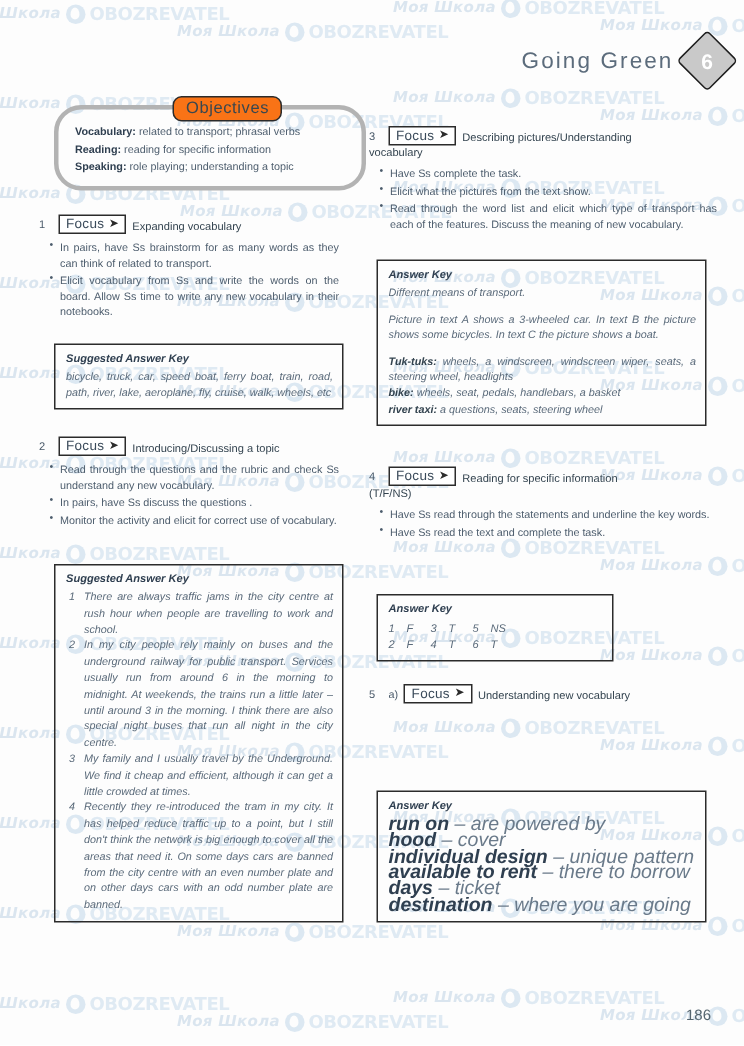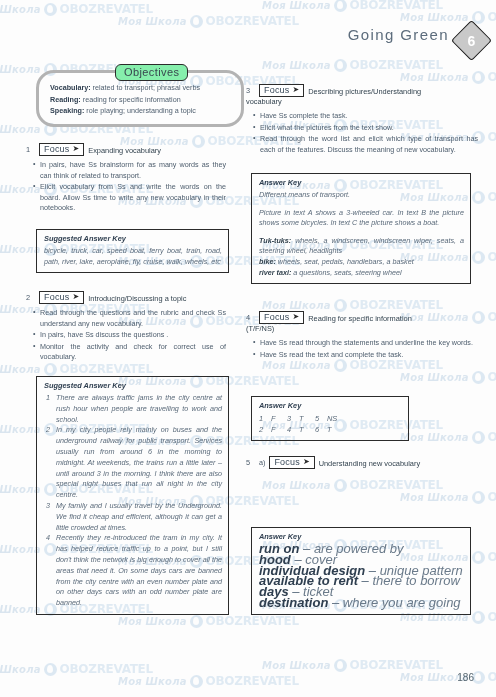--- a/index.html
+++ b/index.html
@@ -75,20 +75,21 @@
     inset: 0;
     z-index: 10;
   }
 
   
   #header {
     position: absolute;
     right: 10px;
     top: 26px;
     display: flex;
+    align-items: center;
     gap: 8px;
   }
   #unit-title {
     font-family: "Liberation Sans", sans-serif;
     font-size: 15px;
     letter-spacing: 1.4px;
     color: #5c6c7c;
   }
   #unit-badge {
     width: 27px;
@@ -117,21 +118,21 @@
     width: 182px;
     border: 3px solid #b3b3b3;
     border-radius: 18px;
     padding: 9px 9px 7px 11px;
     background: transparent;
   }
   #objectives-tab {
     position: absolute;
     left: 76px;
     top: -9px;
-    background: #86efac;
+    background: #f97316;
     border: 1.2px solid #2b2b2b;
     border-radius: 6px;
     padding: 1px 8px 2px;
     font-size: 11px;
     color: #39474f;
     letter-spacing: .4px;
     font-family: "Liberation Sans", sans-serif;
   }
   .obj-line {
     font-size: 7.2px;
@@ -601,21 +602,21 @@
         <div class="sec-num">2</div>
         <div class="focus-box">
           <span class="ftxt">Focus</span>
           <span class="farrow">➤</span>
         </div>
         <div class="sec-title">Introducing/Discussing a topic</div>
       </div>
       <ul class="bullets">
         <li>Read through the questions and the rubric and check Ss understand any new vocabulary.</li>
         <li>In pairs, have Ss discuss the questions .</li>
-        <li>Monitor the activity and check for correct use of vocabulary.</li>
+        <li>Monitor the activity and elicit for correct use of vocabulary.</li>
       </ul>
     </div>
 
     <div class="akbox" style="left:36px; top:376px; width:178px;">
       <div class="ak-title">Suggested Answer Key</div>
       <ol class="aklist">
         <li>There are always traffic jams in the city centre at rush hour when people are travelling to work and school.</li>
         <li>In my city people rely mainly on buses and the underground railway for public transport. Services usually run from around 6 in the morning to midnight. At weekends, the trains run a little later – until around 3 in the morning. I think there are also special night buses that run all night in the city centre.</li>
         <li>My family and I usually travel by the Underground. We find it cheap and efficient, although it can get a little crowded at times.</li>
         <li>Recently they re-introduced the tram in my city. It has helped reduce traffic up to a point, but I still don't think the network is big enough to cover all the areas that need it. On some days cars are banned from the city centre with an even number plate and on other days cars with an odd number plate are banned.</li>

